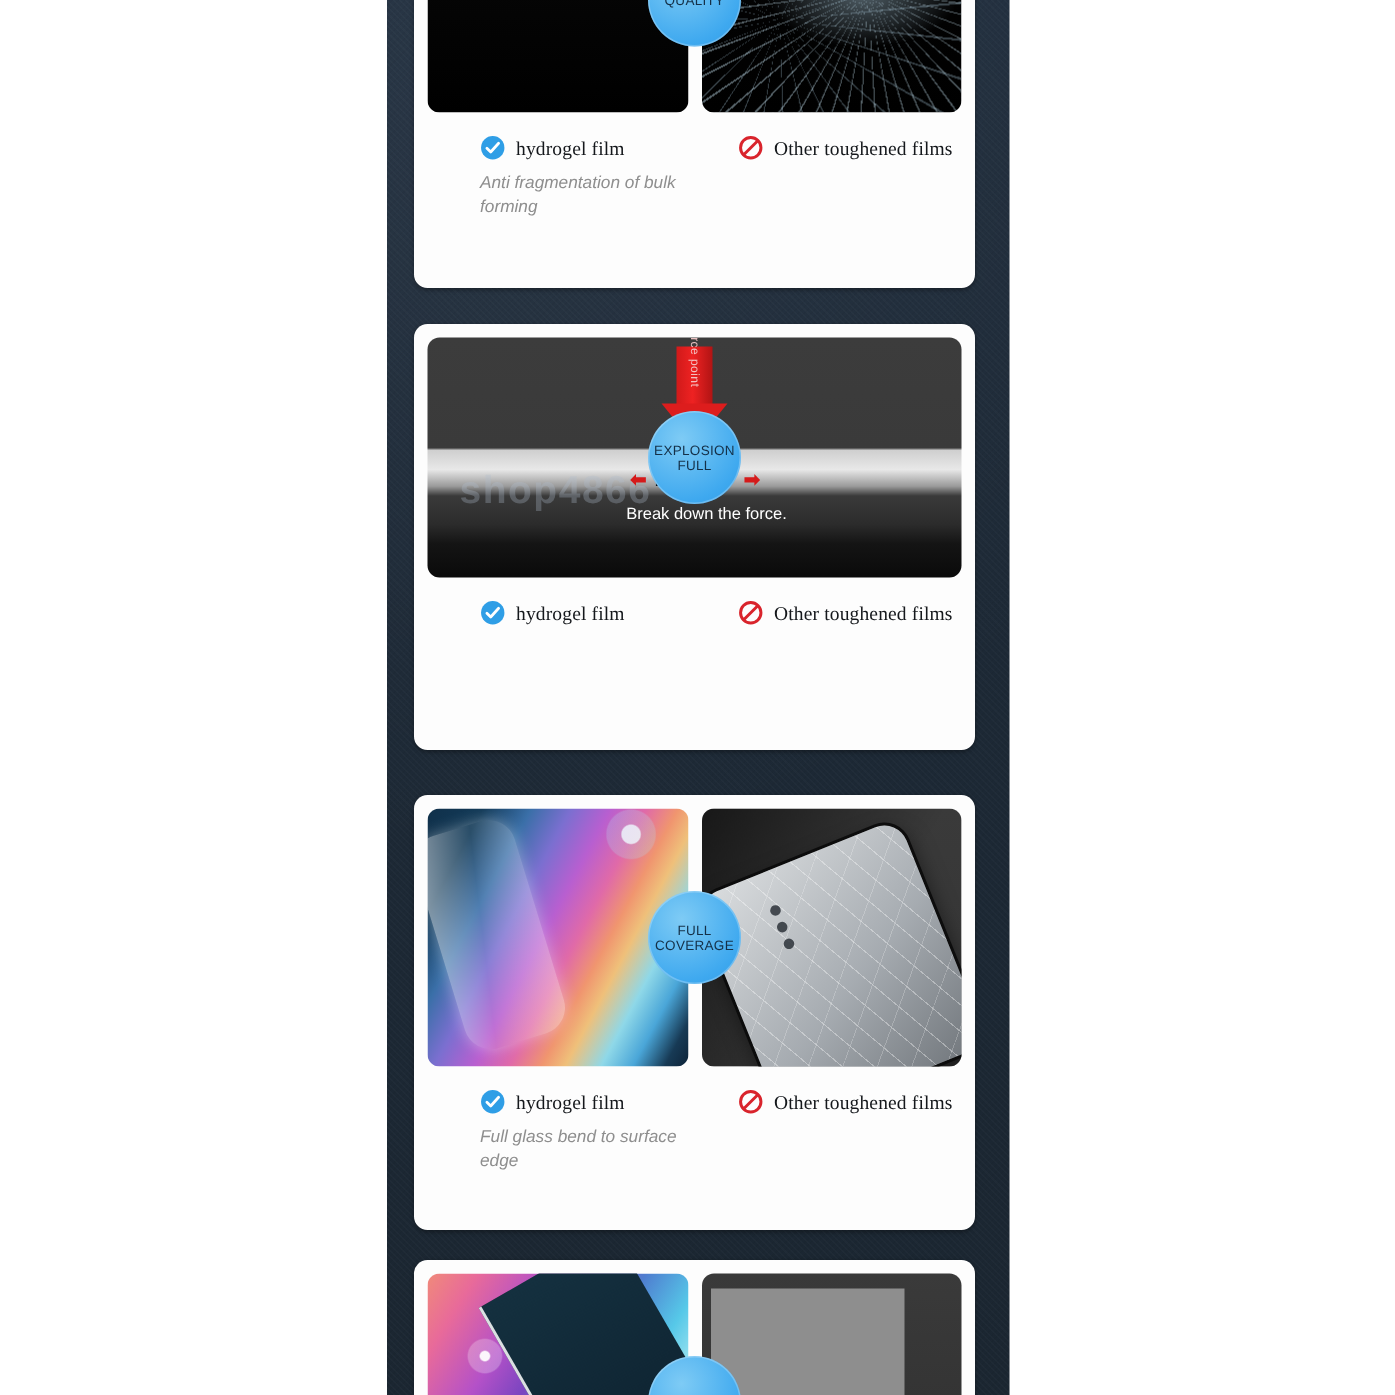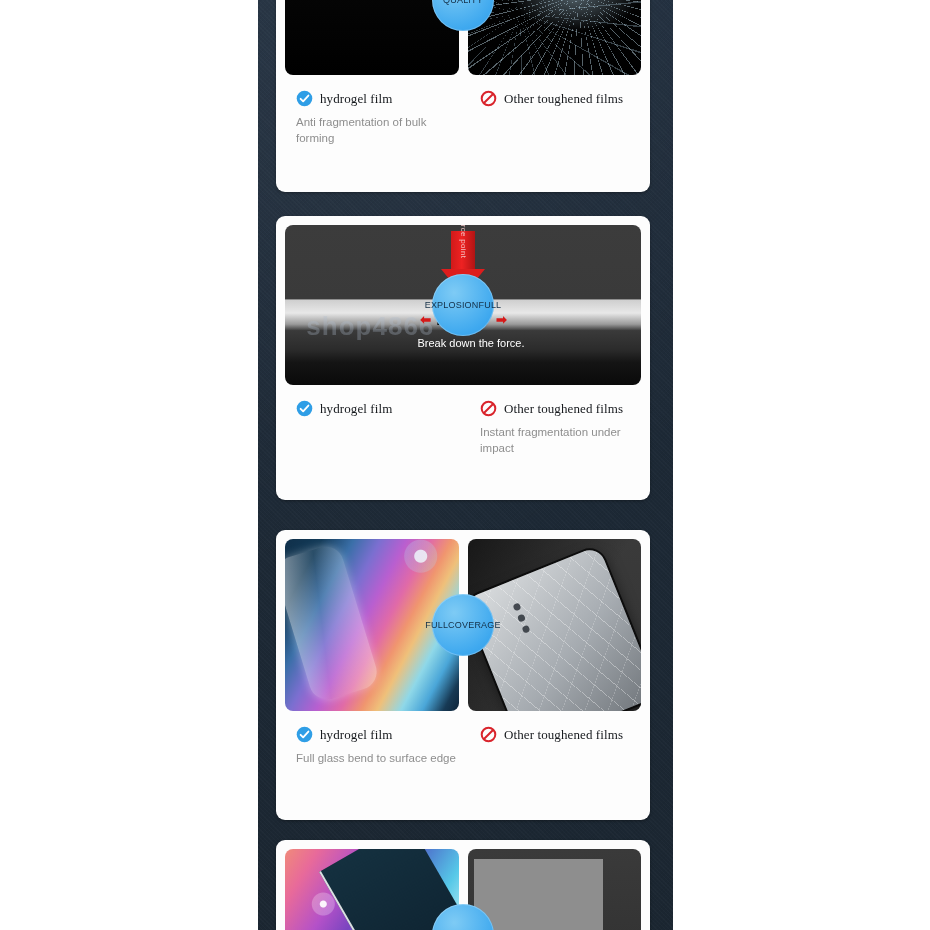--- a/index.html
+++ b/index.html
@@ -266,50 +266,52 @@
 
   
   .badge {
     position: absolute;
     left: 50%; top: 50%;
     transform: translate(-50%, -50%);
     width: 62px; height: 62px;
     border-radius: 50%;
     background: radial-gradient(circle at 36% 30%, #7ecbf5, #3fa9ef 70%, #2e9ae6);
     color: #143048;
-    display: flex; flex-direction: row;
+    display: flex; flex-direction: column;
     align-items: center; justify-content: center;
     font-size: 9px; line-height: 1.15;
     letter-spacing: .2px;
     text-align: center;
     z-index: 9;
     box-shadow: 0 0 0 1px rgba(255,255,255,.25) inset;
   }
   .badge span { display: block; white-space: nowrap; }
 
   
   .info {
     display: flex;
     padding: 6px 0 14px 0;
+    margin-left: 24px;
   }
   .col { flex: 1 1 0; padding: 0 10px 0 20px; }
   .col.right { padding-left: 14px; }
   .head-row {
     display: flex; align-items: center; gap: 7px;
     margin-bottom: 8px;
   }
   .head-row .label {
     font-size: 13px; color: #15181c; font-weight: 400;
     font-family: "Liberation Serif", serif;
     letter-spacing: .1px;
   }
   .desc {
     font-size: 11.5px; line-height: 1.38;
     color: #8e8e8e;
     font-family: "Liberation Sans", sans-serif;
+    font-style: italic;
   }
 
   
   .ic { width: 17px; height: 17px; flex: 0 0 17px; display:block; }
 
   
   .card-clip { }
 </style>
 </head>
 <body>
@@ -380,21 +382,20 @@
           </div>
         </div>
         <div class="col right">
           <div class="head-row">
             <svg class="ic" viewBox="0 0 24 24">
               <circle cx="12" cy="12" r="9.6" fill="none" stroke="#d9242c" stroke-width="2.8"></circle>
               <line x1="5.6" y1="18.4" x2="18.4" y2="5.6" stroke="#d9242c" stroke-width="2.8" stroke-linecap="round"></line>
             </svg>
             <span class="label">Other toughened films</span>
           </div>
-          <div class="desc">Instant fragmentation under impact</div>
         </div>
       </div>
     </div>
 
     <div class="card" style="top:530px; height:290px;">
       <div class="media" style="height:190px;">
         <div class="pane art-hydro"></div>
         <div class="pane art-scratch">
           <div class="glass-plate">
             <div class="notch-dots">

